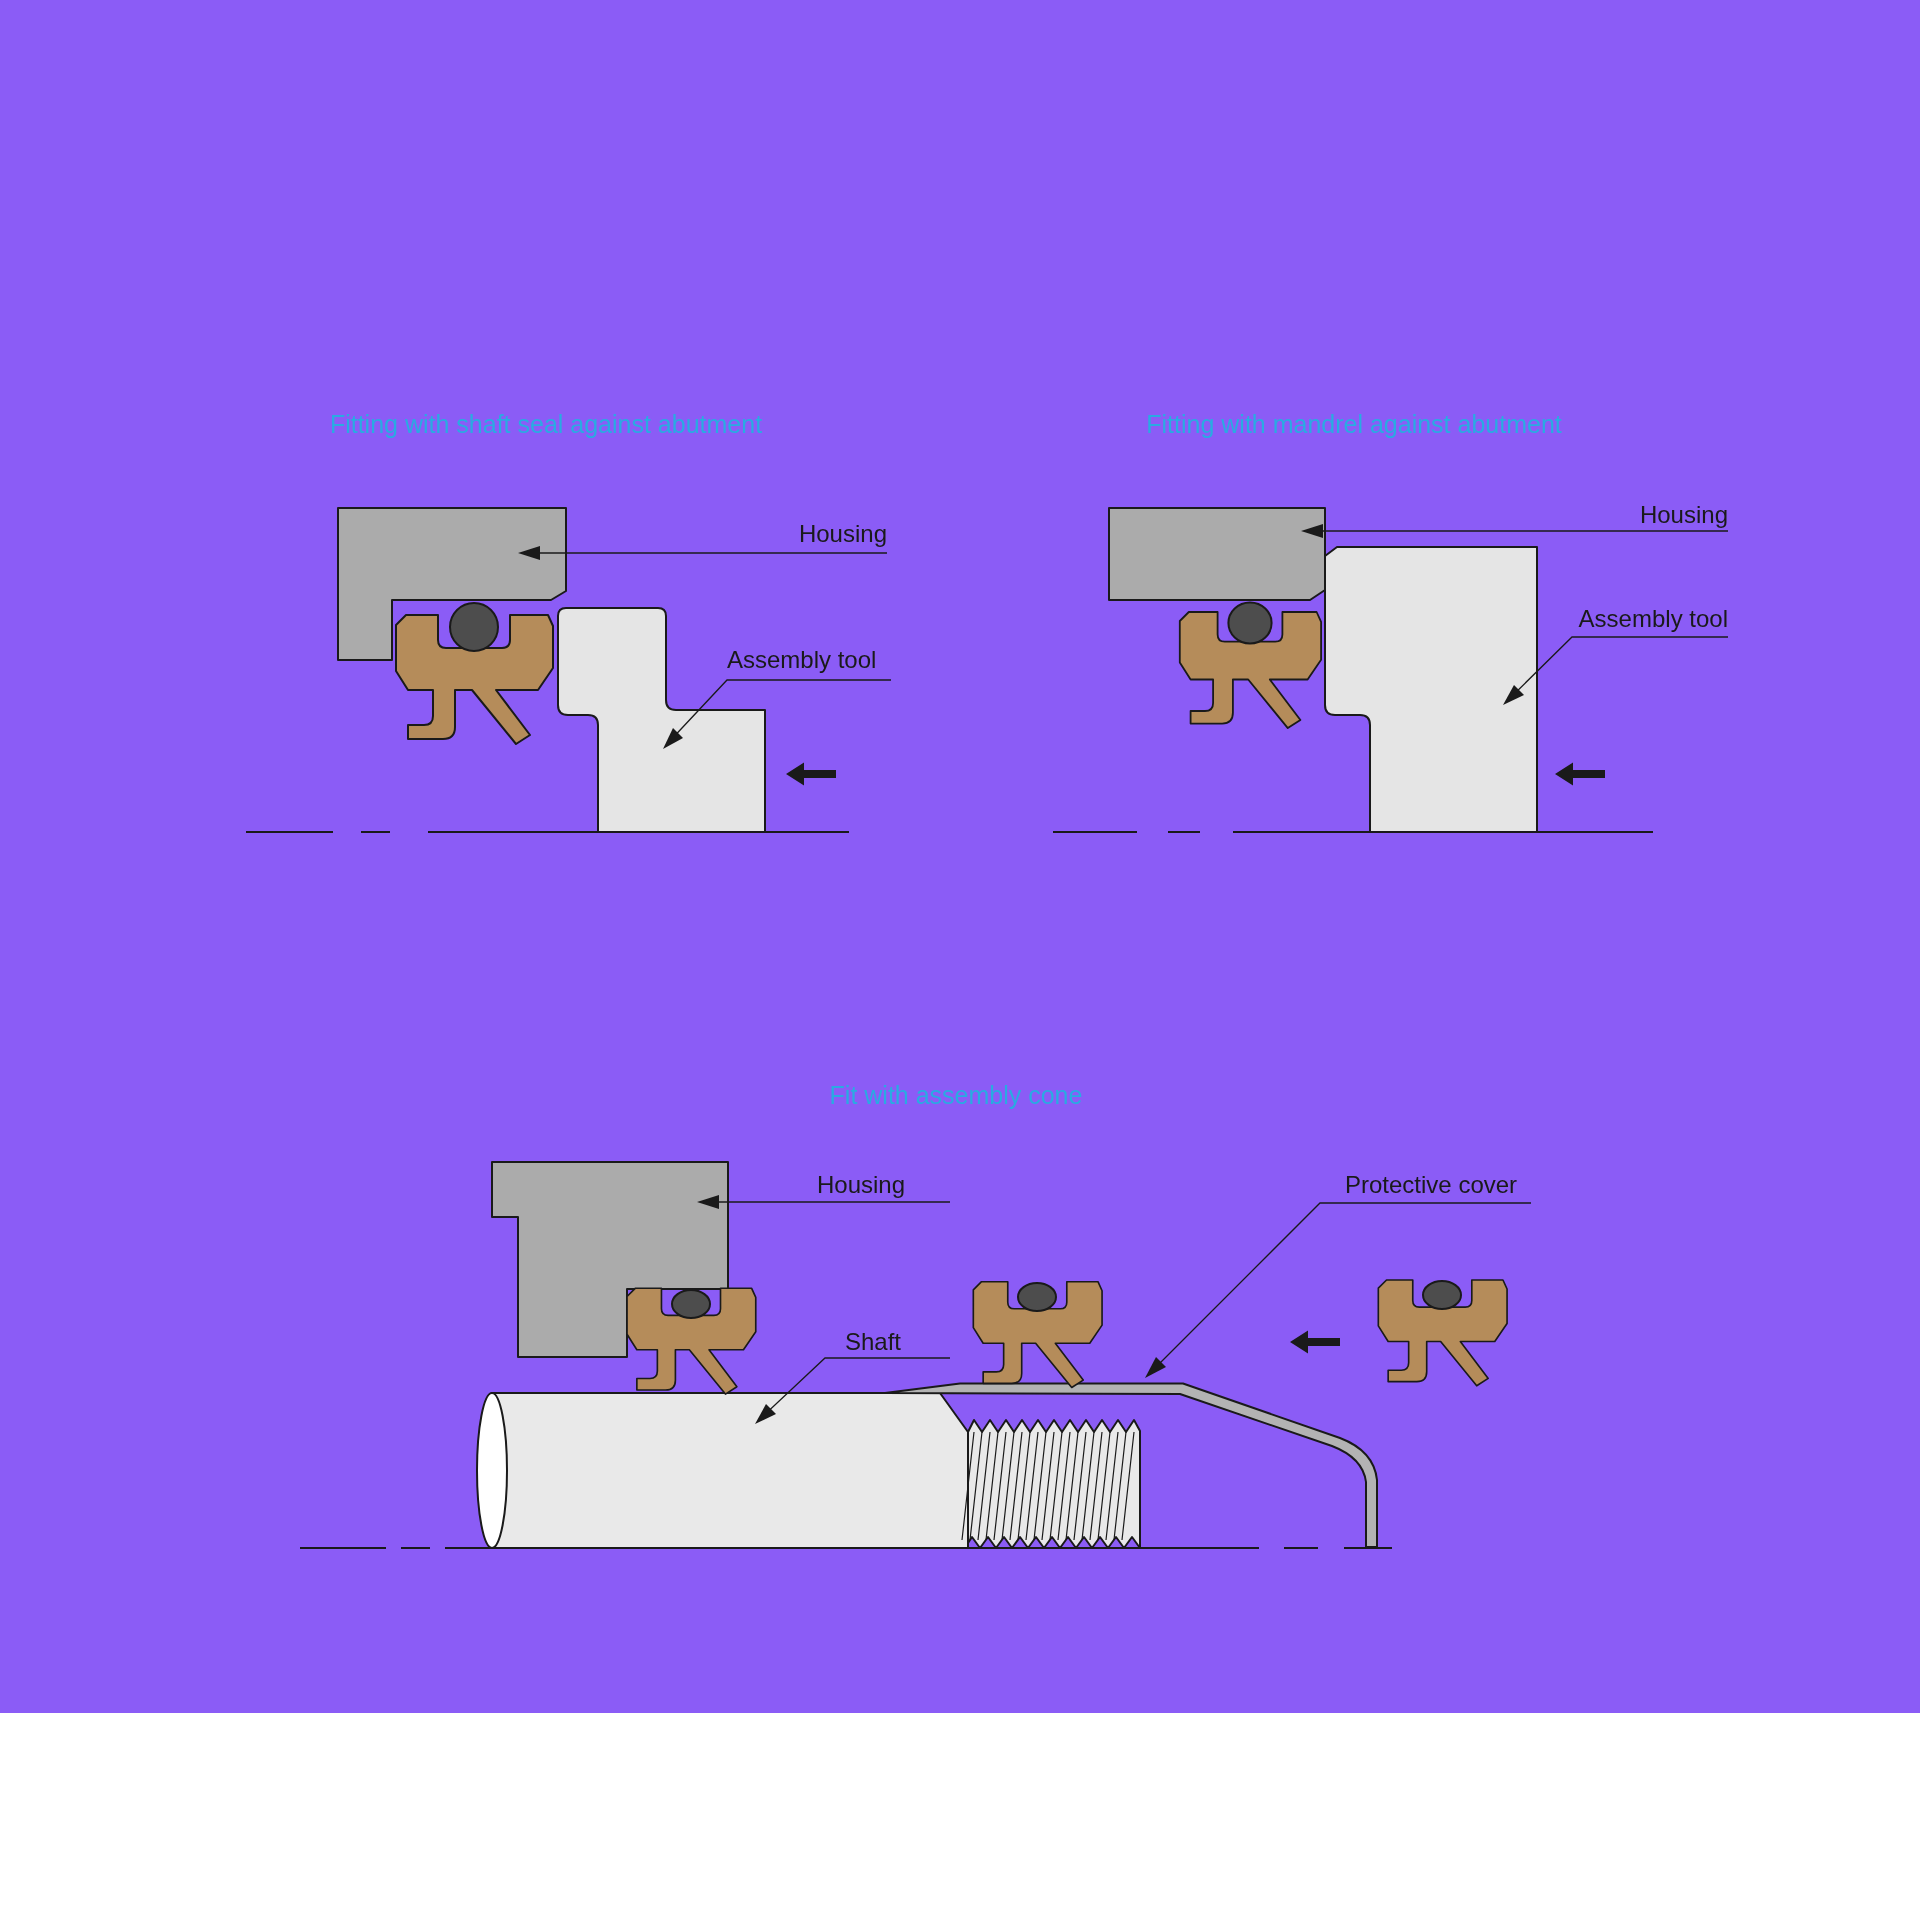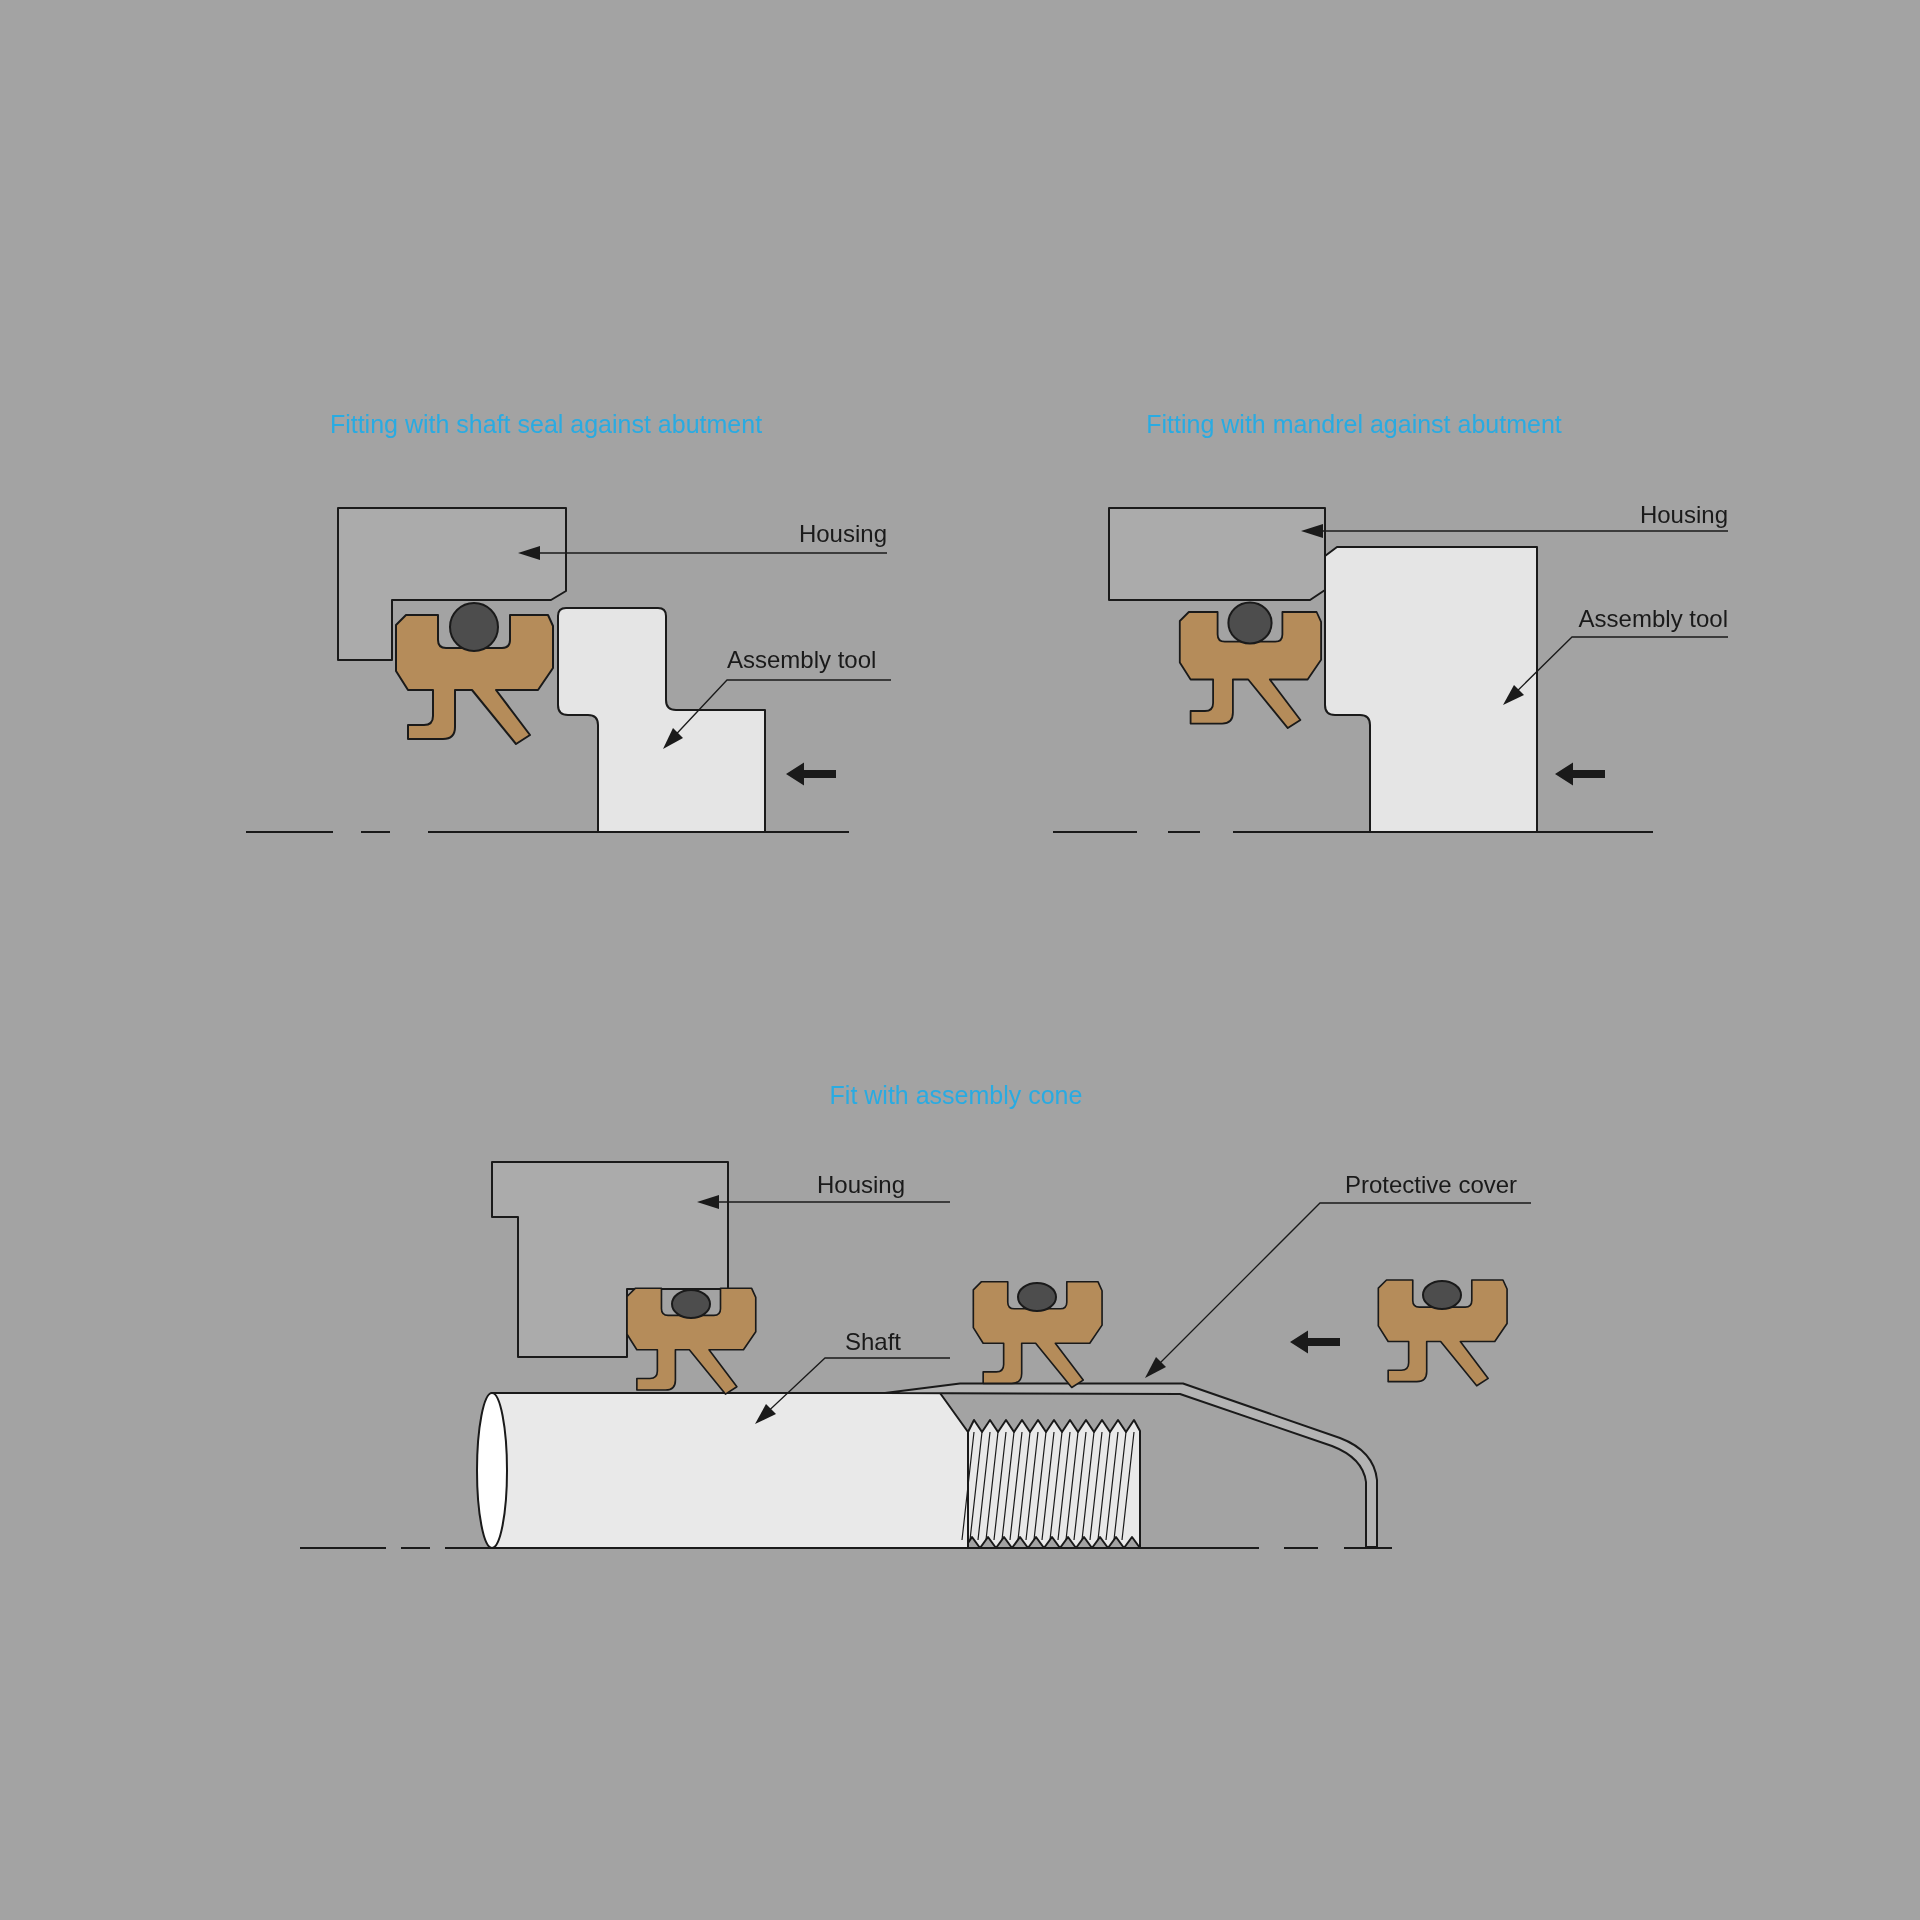--- a/index.html
+++ b/index.html
@@ -1,16 +1,16 @@
 <!DOCTYPE html>
 <html><head>
 <meta charset="utf-8">
 <style>
   html,body { margin:0; padding:0; background:#ffffff; }
-  #canvas { position:relative; width:1920px; height:1920px; background:#a3a3a3; overflow:hidden; }
+  #canvas { position:relative; width:1920px; height:1713px; background:#8b5cf6; overflow:hidden; }
   svg { position:absolute; left:0; top:0; }
   text { font-family:"Liberation Sans","DejaVu Sans",sans-serif; }
   .title { font-size:25px; }
   .label { font-size:24px; fill:#1A1A1A; }
   .outline { stroke:#1A1A1A; stroke-width:2; stroke-linejoin:round; }
   .thin    { stroke:#1A1A1A; stroke-width:1.3; fill:none; }
   .centerline { stroke:#1A1A1A; stroke-width:2; fill:none; }
   .hatch   { stroke:#1A1A1A; stroke-width:1.2; fill:none; }
   .arrowhead { fill:#1A1A1A; stroke:none; }
   .motion  { fill:#1A1A1A; stroke:none; }

